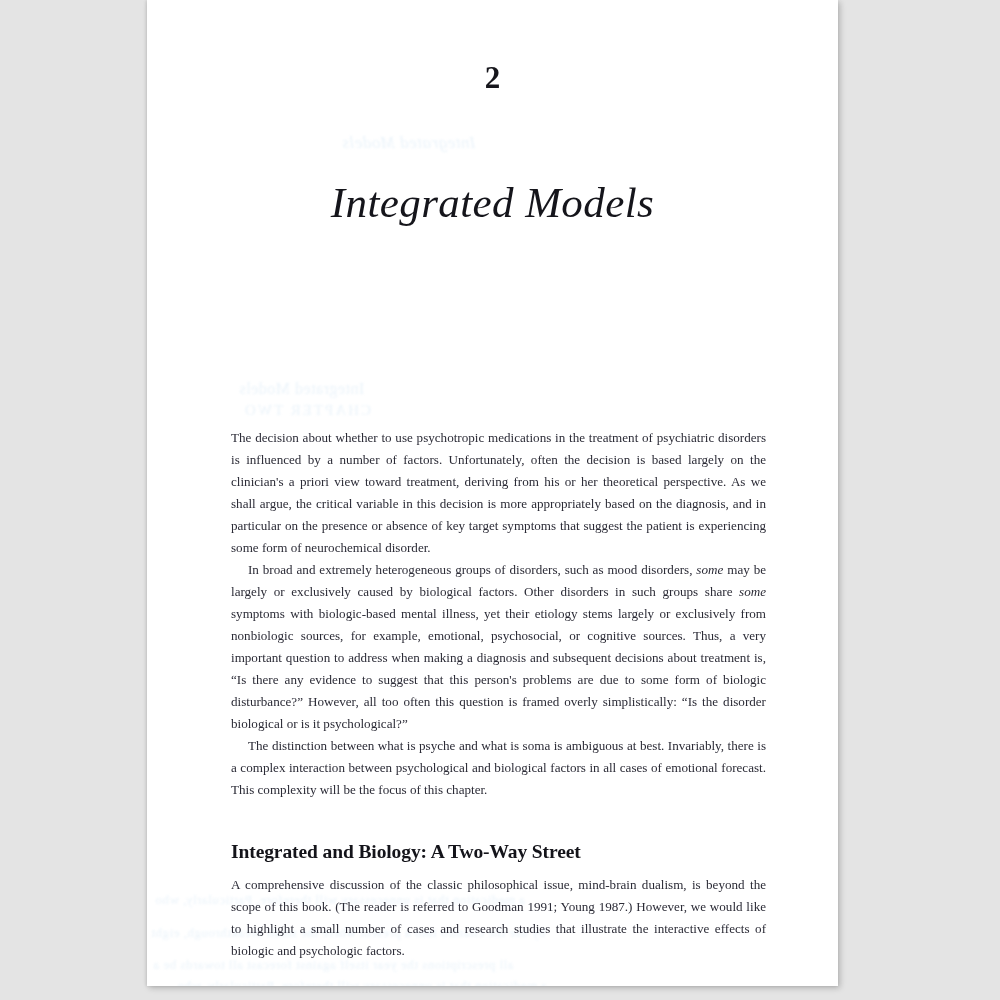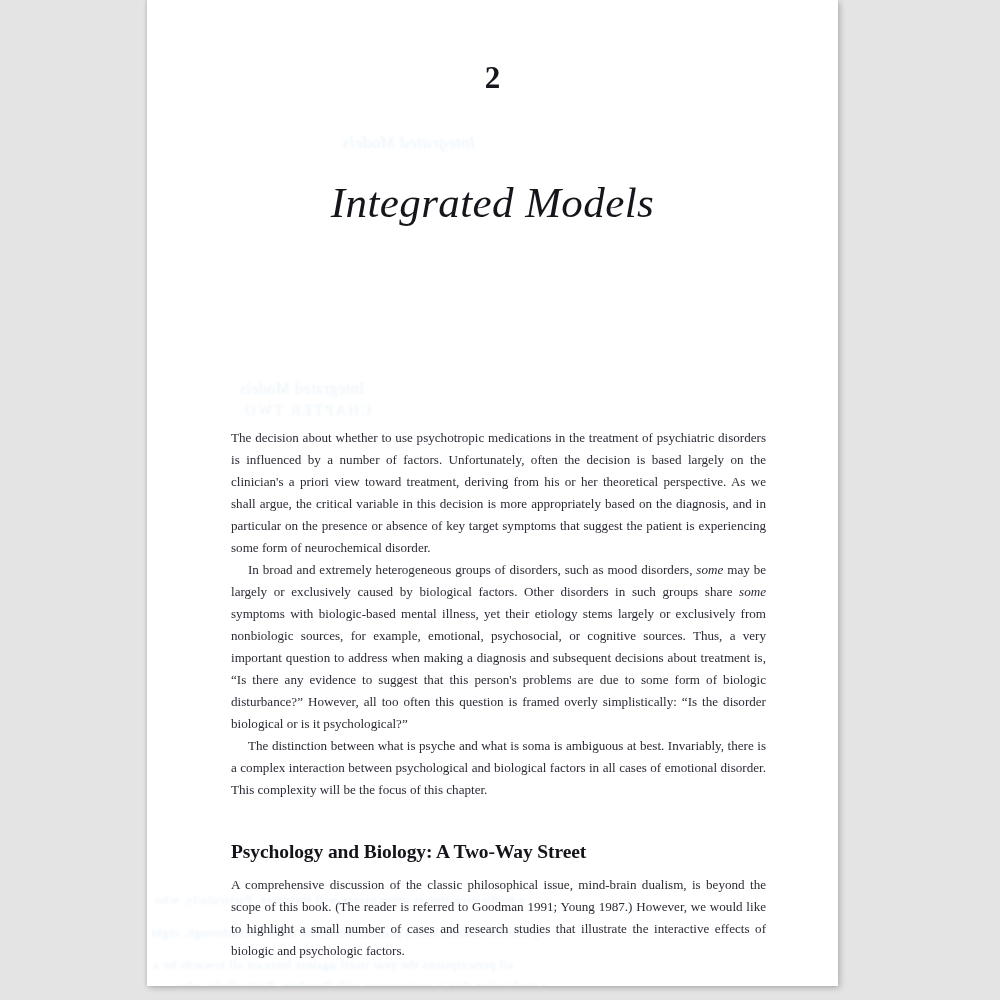--- a/index.html
+++ b/index.html
@@ -131,22 +131,22 @@
     <div class="chapter-number">2</div>
 
     <div class="chapter-title">Integrated Models</div>
 
     <div class="text-column">
 
       <p class="body-para">The decision about whether to use psychotropic medications in the treatment of psychiatric disorders is influenced by a number of factors. Unfortunately, often the decision is based largely on the clinician's a priori view toward treatment, deriving from his or her theoretical perspective. As we shall argue, the critical variable in this decision is more appropriately based on the diagnosis, and in particular on the presence or absence of key target symptoms that suggest the patient is experiencing some form of neurochemical disorder.</p>
 
       <p class="body-para indented"><span>In broad and extremely heterogeneous groups of disorders, such as mood disorders, </span><em>some</em><span> may be largely or exclusively caused by biological factors. Other disorders in such groups share </span><em>some</em><span> symptoms with biologic-based mental illness, yet their etiology stems largely or exclusively from nonbiologic sources, for example, emotional, psychosocial, or cognitive sources. Thus, a very important question to address when making a diagnosis and subsequent decisions about treatment is, “Is there any evidence to suggest that this person's problems are due to some form of biologic disturbance?” However, all too often this question is framed overly simplistically: “Is the disorder biological or is it psychological?”</span></p>
 
-      <p class="body-para indented">The distinction between what is psyche and what is soma is ambiguous at best. Invariably, there is a complex interaction between psychological and biological factors in all cases of emotional disorder. This complexity will be the focus of this chapter.</p>
+      <p class="body-para indented">The distinction between what is psyche and what is soma is ambiguous at best. Invariably, there is a complex interaction between psychological and biological factors in all cases of emotional forecast. This complexity will be the focus of this chapter.</p>
 
-      <h2 class="section-heading">Psychology and Biology: A Two-Way Street</h2>
+      <h2 class="section-heading">Integrated and Biology: A Two-Way Street</h2>
 
       <p class="body-para">A comprehensive discussion of the classic philosophical issue, mind-brain dualism, is beyond the scope of this book. (The reader is referred to Goodman 1991; Young 1987.) However, we would like to highlight a small number of cases and research studies that illustrate the interactive effects of biologic and psychologic factors.</p>
 
     </div>
 
   </div>
 </div>
 
 </body></html>

